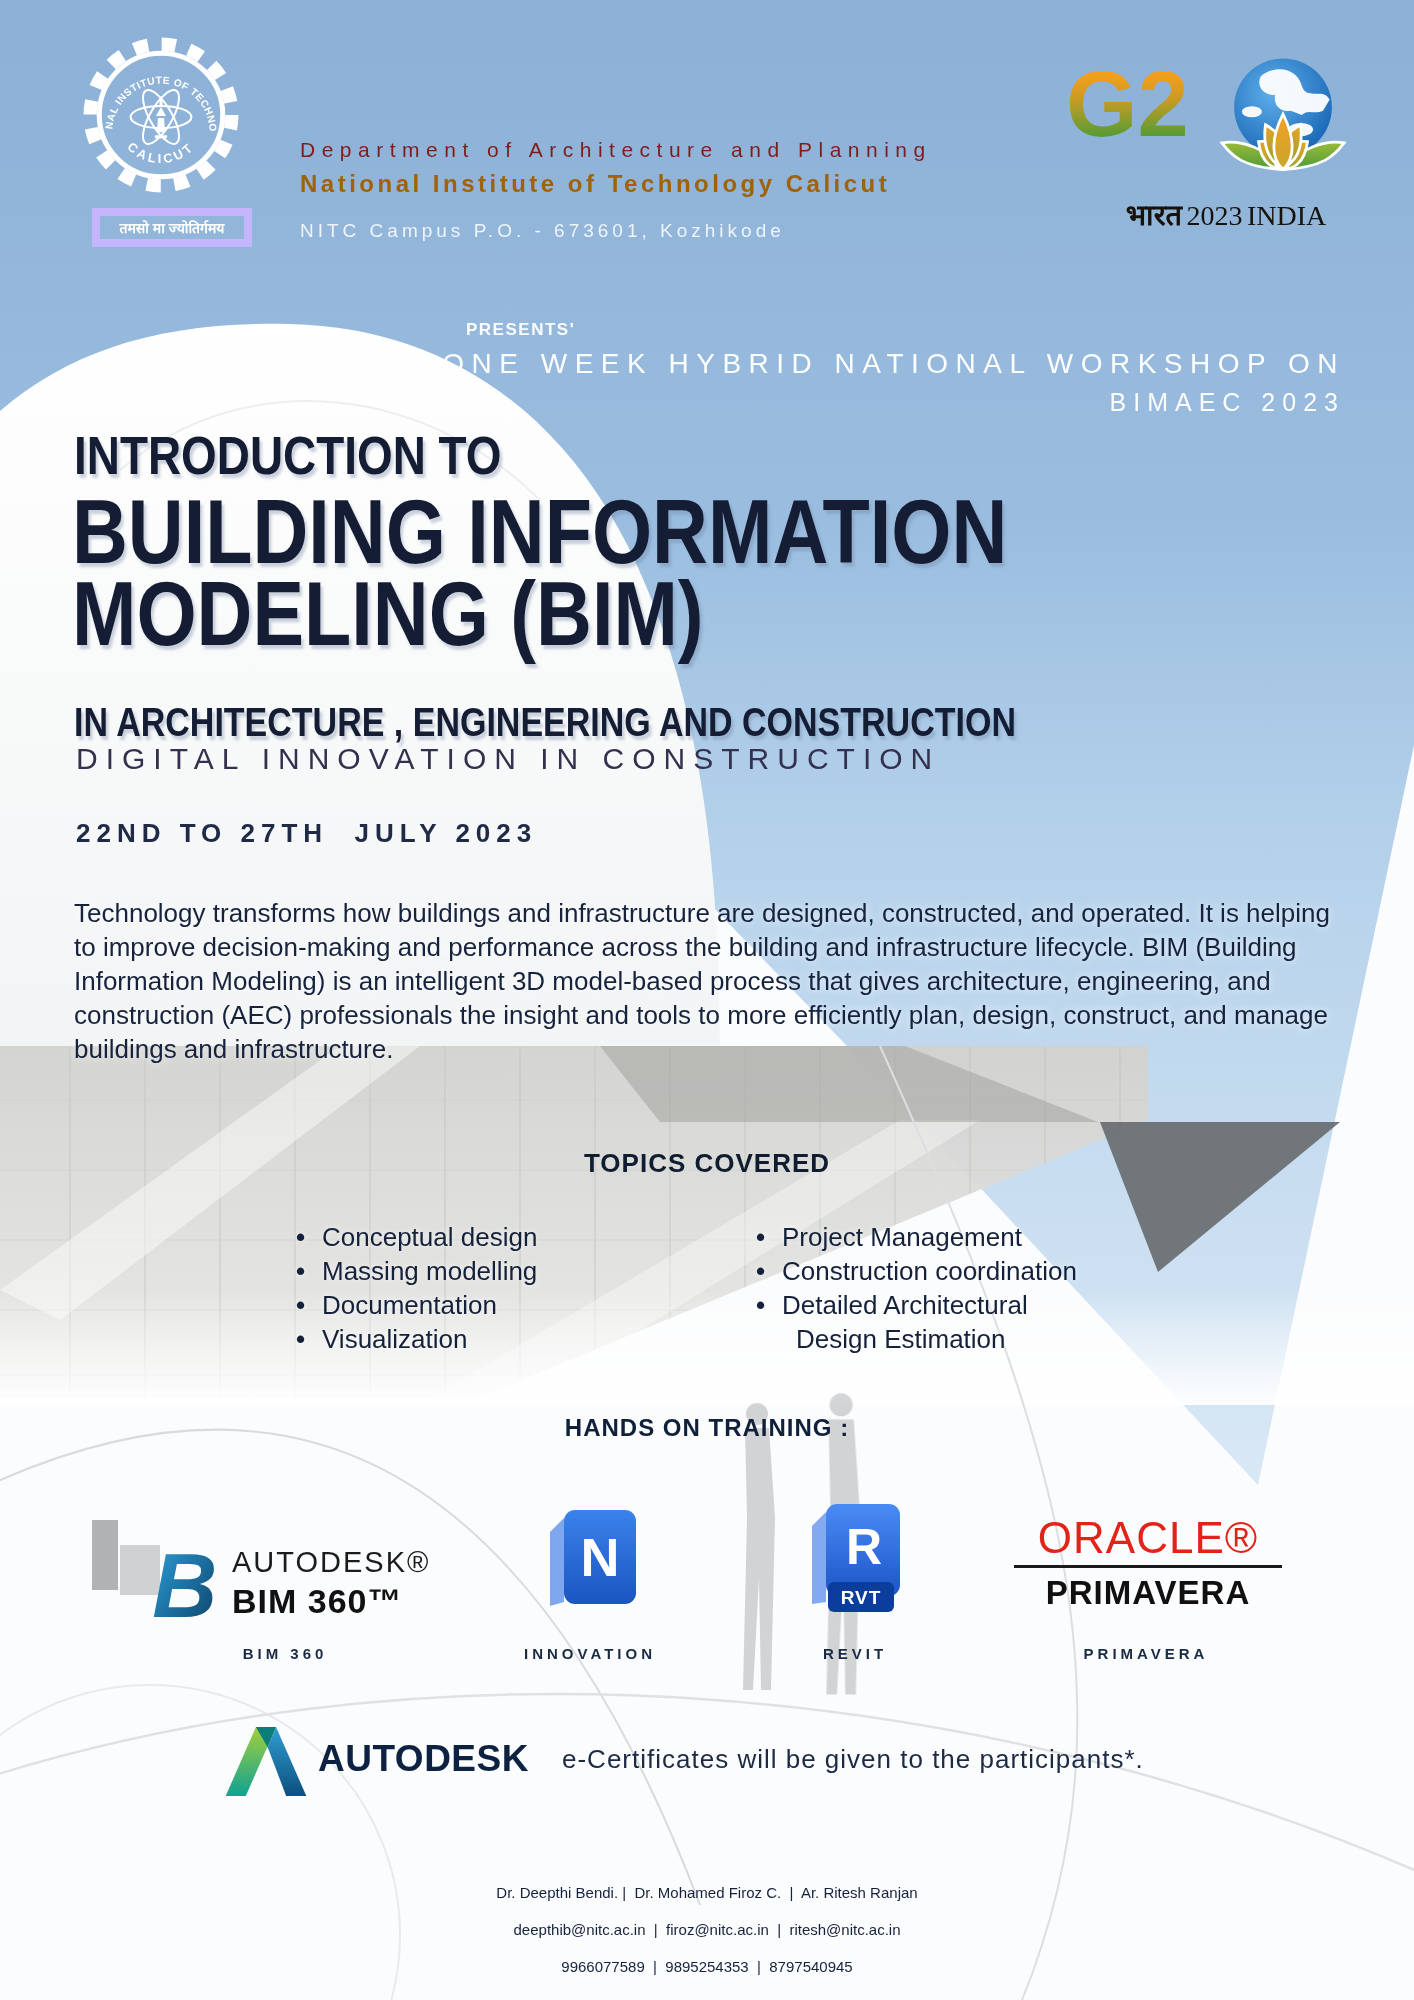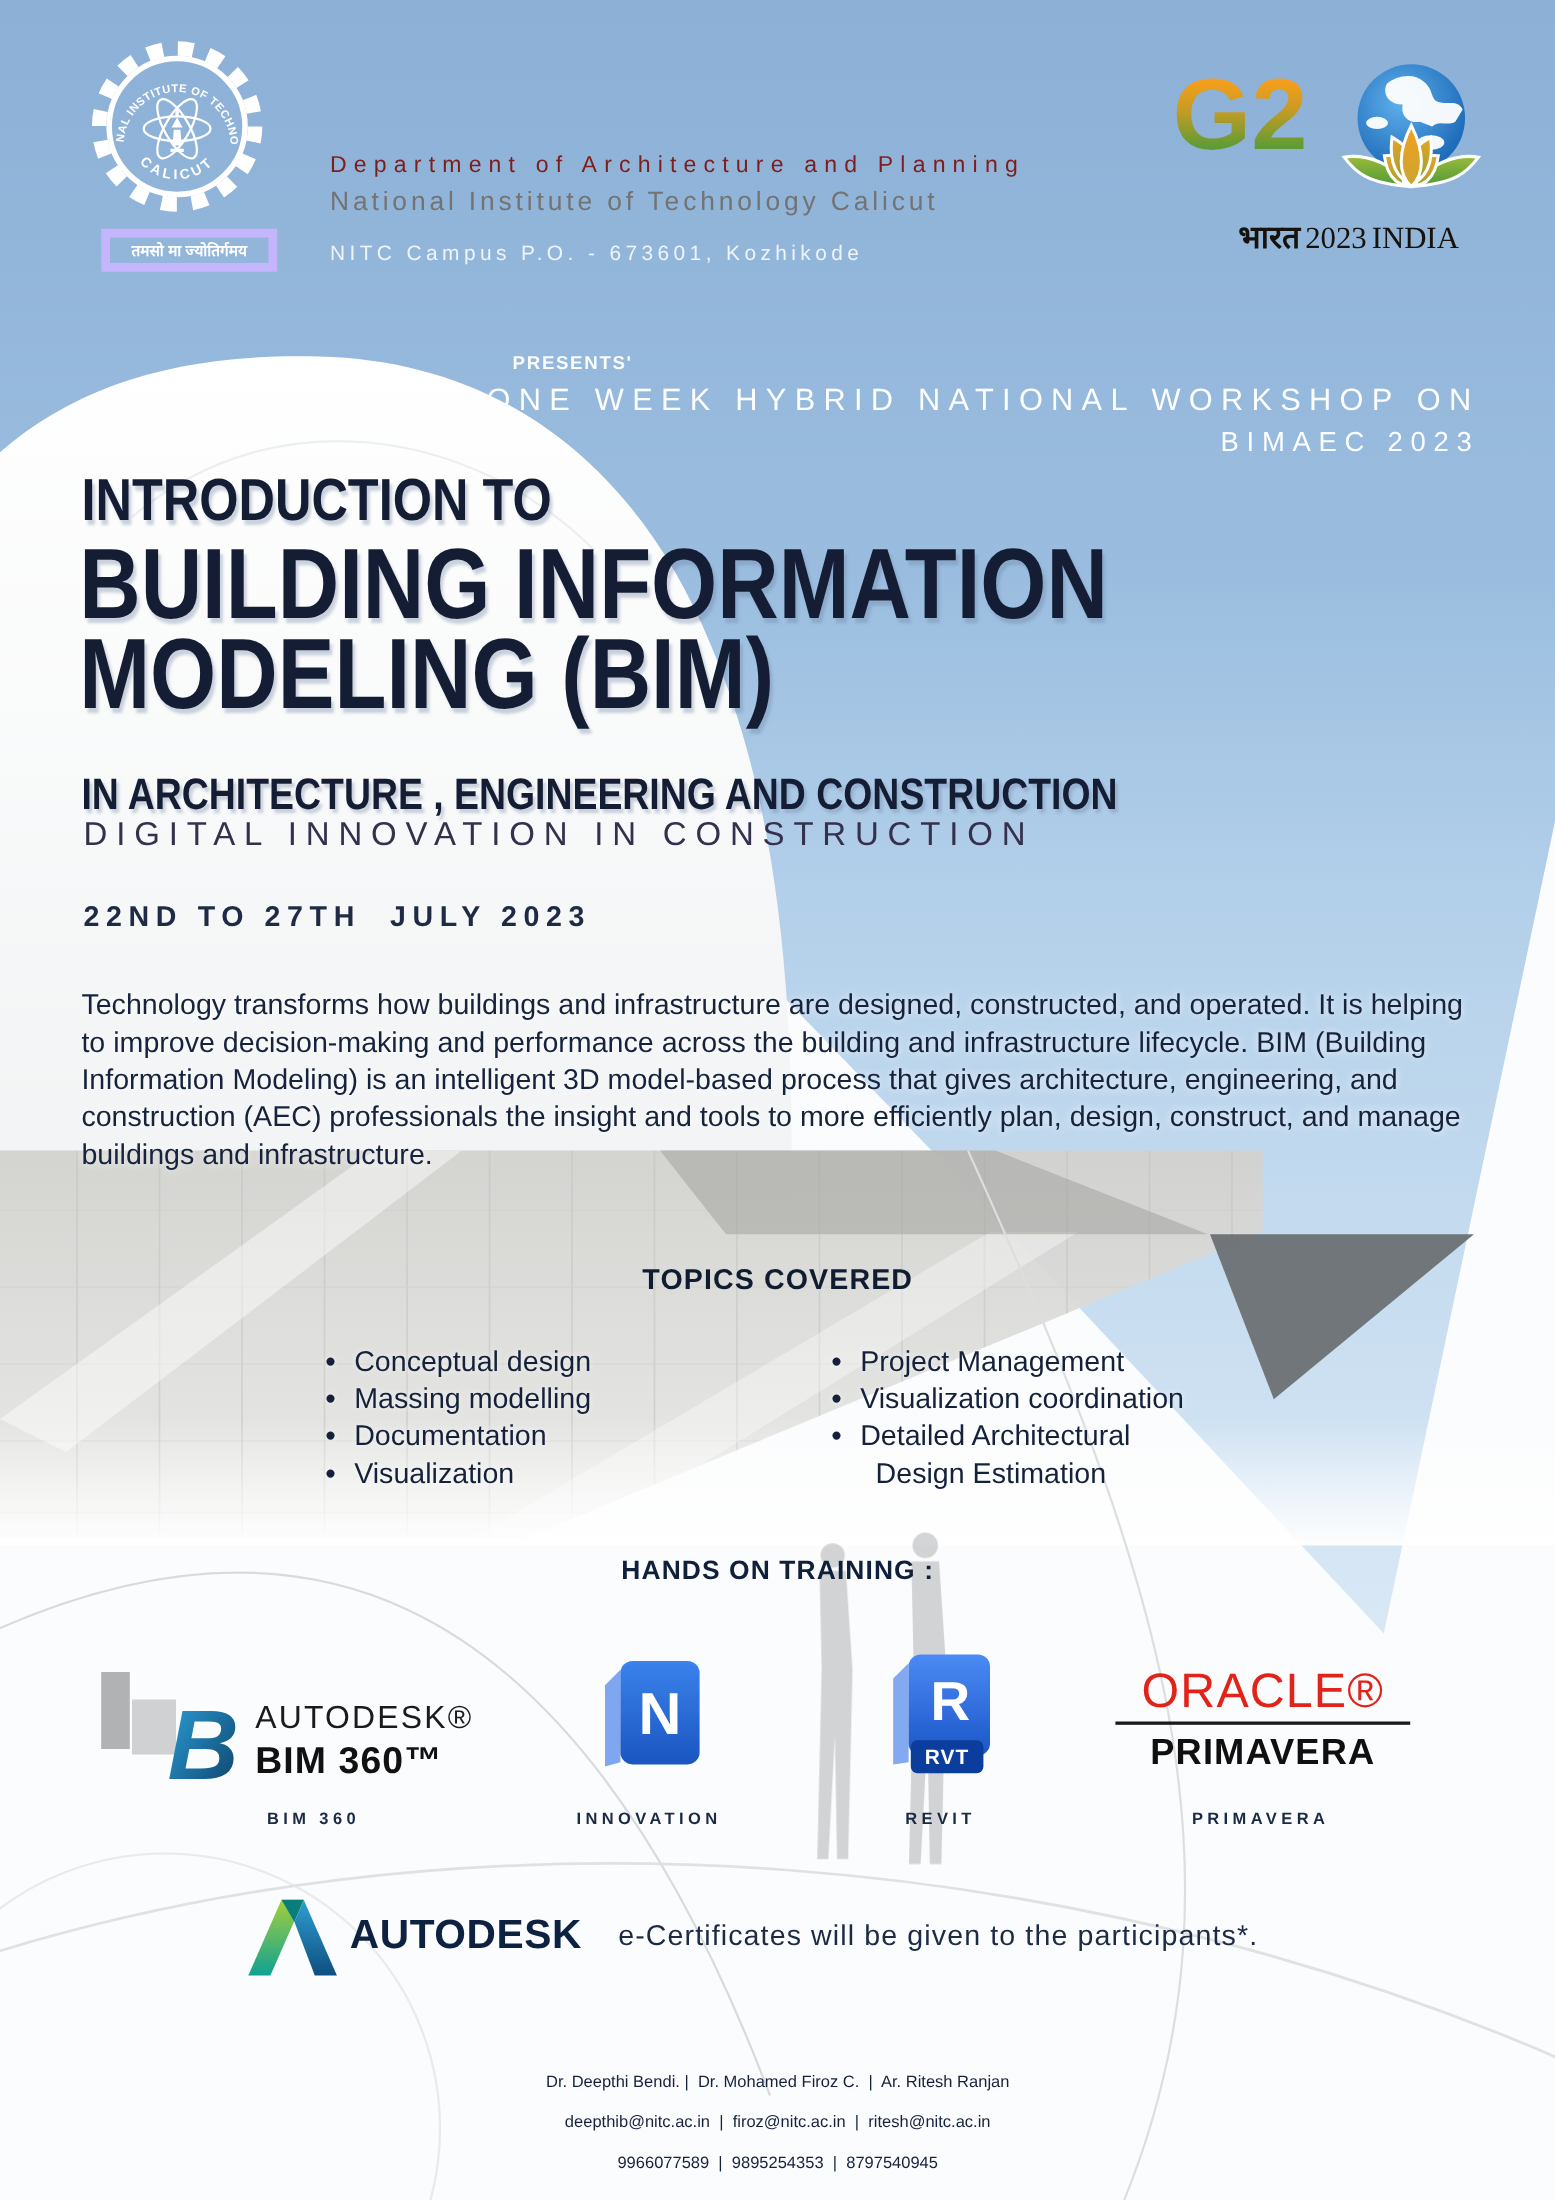--- a/index.html
+++ b/index.html
@@ -4,21 +4,21 @@
 <style>
   html,body{margin:0;padding:0;background:#ffffff;}
   .poster{position:relative;width:1414px;height:2000px;overflow:hidden;
           font-family:"Liberation Sans","DejaVu Sans",sans-serif;background:#ffffff;}
   .abs{position:absolute;}
   .bg{position:absolute;left:0;top:0;z-index:0;}
   .content{position:absolute;left:0;top:0;width:1414px;height:2000px;z-index:1;}
 
   
   .hdr-dept{left:300px;top:138px;font-size:21px;letter-spacing:6.5px;color:#7f1d1d;font-weight:500;}
-  .hdr-inst{left:300px;top:170px;font-size:24px;letter-spacing:3.5px;color:#737373;font-weight:400;}
+  .hdr-inst{left:300px;top:170px;font-size:24px;letter-spacing:3.5px;color:#a16207;font-weight:700;}
   .hdr-addr{left:300px;top:220px;font-size:19px;letter-spacing:4px;color:#eef4fa;font-weight:500;}
   .motto{left:92px;top:208px;width:144px;border:8px solid #c4b5fd;color:#ffffff;
          font-size:14px;font-weight:700;text-align:center;padding:2px 0;}
 
   
   .g20{left:1046px;top:54px;width:340px;height:190px;}
   .g2-text{position:absolute;left:20px;top:4px;font-size:92px;font-weight:700;line-height:1;
            background:linear-gradient(180deg,#f49f1c 18%,#c99b23 45%,#479c38 90%);
            -webkit-background-clip:text;background-clip:text;-webkit-text-fill-color:transparent;color:transparent;}
   .g20-globe{position:absolute;left:162px;top:0px;}
@@ -282,21 +282,21 @@
           <span>Visualization</span>
         </div>
     </div>
     <div class="abs topics-col topics-right">
       <div class="bullet-row">
           <span class="dot">•</span>
           <span>Project Management</span>
         </div>
       <div class="bullet-row">
           <span class="dot">•</span>
-          <span>Visualization coordination</span>
+          <span>Construction coordination</span>
         </div>
       <div class="bullet-row">
           <span class="dot">•</span>
           <span>Detailed Architectural</span>
         </div>
       <div class="cont-row">Design Estimation</div>
     </div>
 
     <div class="abs hands-heading">HANDS ON TRAINING :</div>
 

